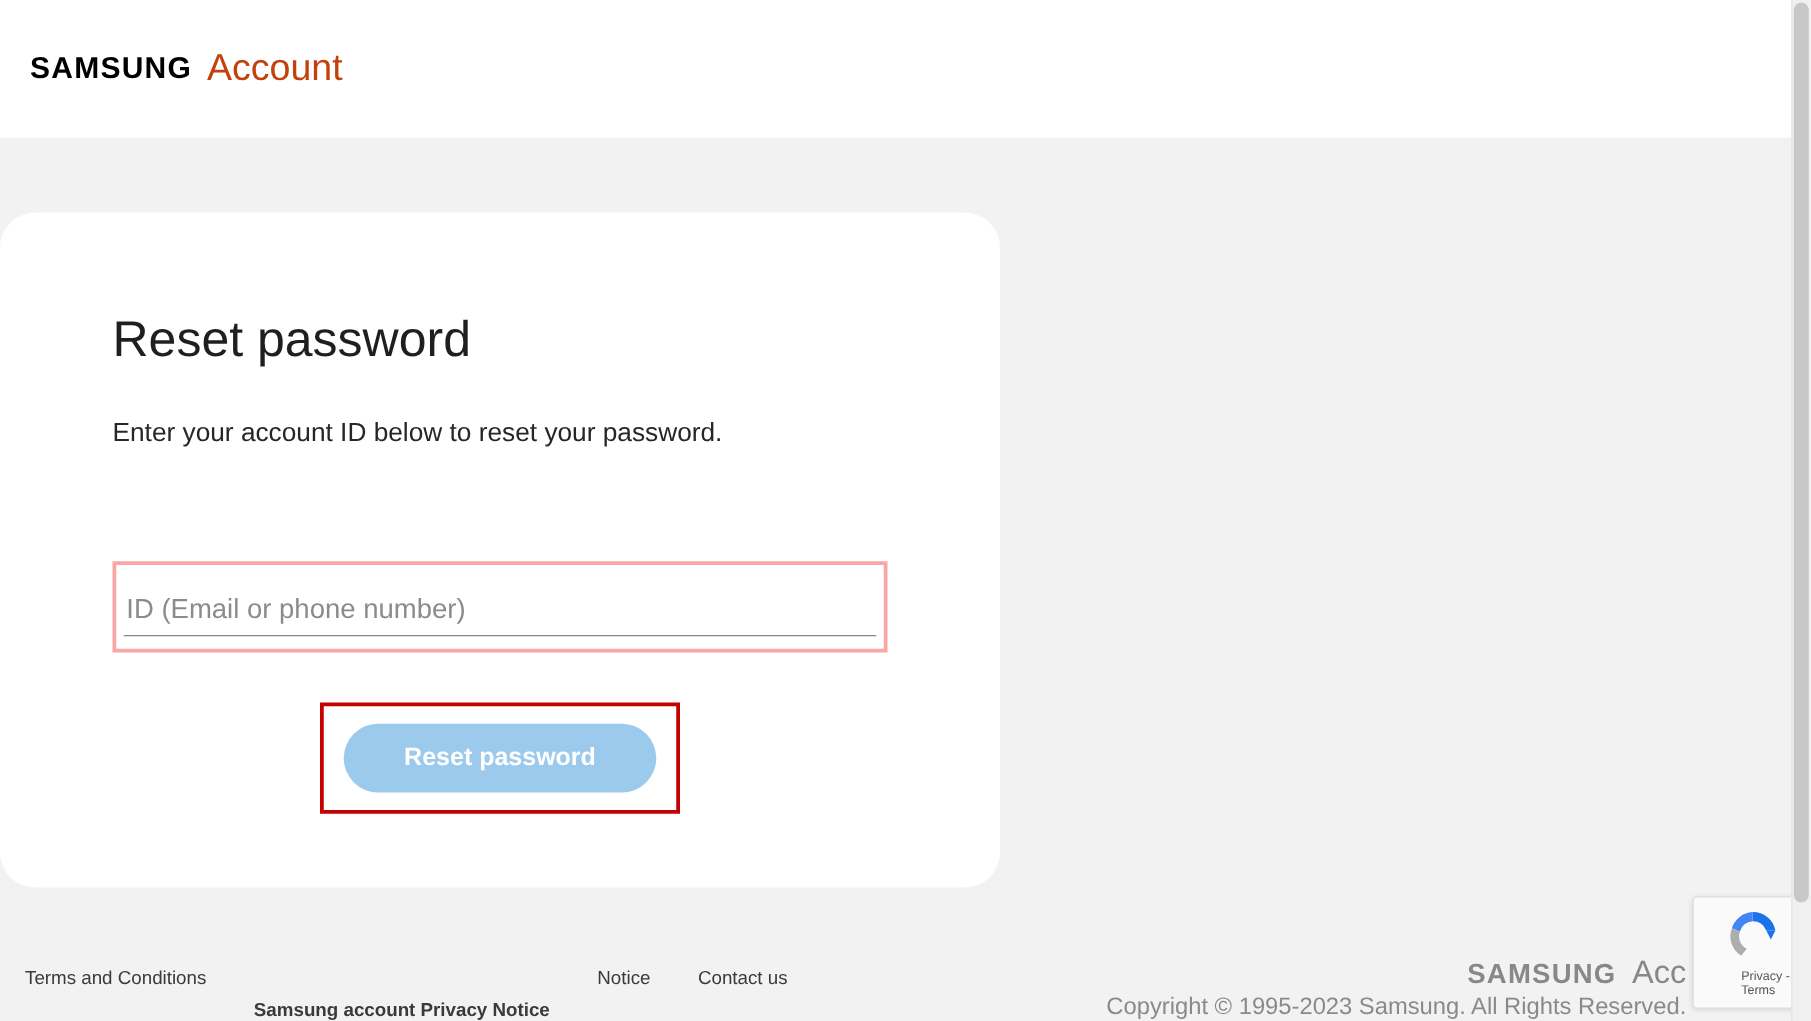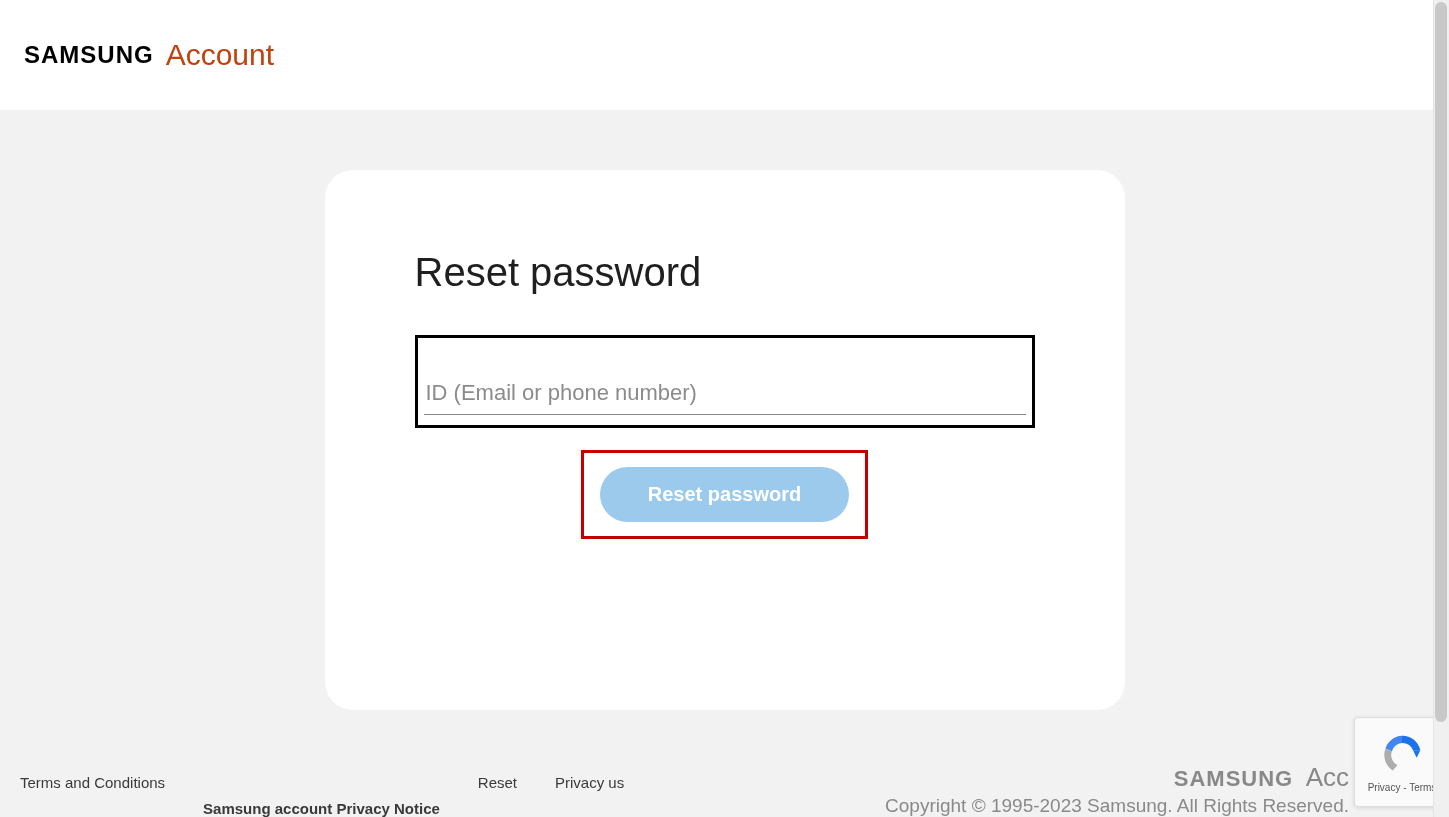--- a/index.html
+++ b/index.html
@@ -32,21 +32,20 @@
     font-family: Arial, sans-serif;
   }
   .account-word {
     font-size: 30px;
     font-weight: 400;
     color: #c2410c;
   }
   .main {
     width: 100%;
     display: flex;
-    justify-content: center;
     padding-top: 60px;
   }
   .card {
     background: #ffffff;
     border-radius: 28px;
     width: 800px;
     height: 540px;
     padding: 80px 90px 60px 90px;
   }
   .title {
@@ -54,23 +53,23 @@
     font-weight: 400;
     color: #1f1f1f;
     margin-bottom: 40px;
   }
   .subtitle {
     font-size: 21px;
     color: #262626;
     margin-bottom: 90px;
   }
   .input-wrap {
-    border: 3px solid #000000;
-    padding: 36px 6px 10px 6px;
-    margin-bottom: 22px;
+    border: 3px solid #fca5a5;
+    padding: 16px 6px 10px 6px;
+    margin-bottom: 40px;
   }
   .id-input {
     width: 100%;
     border: none;
     border-bottom: 1px solid #888;
     font-size: 22px;
     padding: 6px 2px 8px 2px;
     outline: none;
     color: #333;
     background: transparent;
@@ -155,21 +154,21 @@
     gap: 6px;
   }
   .recaptcha-icon {
     width: 44px;
     height: 44px;
   }
   .recaptcha-text {
     font-size: 10px;
     color: #555;
   }
-  .recaptcha-text a { color: #555; text-decoration: none; }
+  .recaptcha-text a { color: #555; text-decoration: none; padding-left: 38px; }
   .scrollbar {
     position: absolute;
     right: 0;
     top: 0;
     width: 16px;
     height: 100%;
     background: #f0f0f0;
     border-left: 1px solid #e3e3e3;
   }
   .scrollbar-thumb {
@@ -188,39 +187,40 @@
 <div class="header">
   <div class="logo-wrap">
     <span class="samsung-word">SAMSUNG</span>
     <span class="account-word">Account</span>
   </div>
 </div>
 
 <div class="main">
   <div class="card">
     <h1 class="title">Reset password</h1>
+    <p class="subtitle">Enter your account ID below to reset your password.</p>
 
     <div class="input-wrap">
       <input type="text" class="id-input" placeholder="ID (Email or phone number)" style="">
     </div>
 
     <div class="btn-wrap">
       <div class="btn-box">
         <button class="reset-btn">Reset password</button>
       </div>
     </div>
   </div>
 </div>
 
 <div class="footer">
   <div class="footer-links">
     <span>Terms and Conditions</span>
     <span class="bold">Samsung account Privacy Notice</span>
-    <span>Reset</span>
-    <span>Privacy us</span>
+    <span>Notice</span>
+    <span>Contact us</span>
   </div>
 </div>
 
 <div class="footer-brand">
   <span class="brand-logo">SAMSUNG</span>
   <span class="brand-account">Acc</span>
 </div>
 <div class="copyright">Copyright © 1995-2023 Samsung. All Rights Reserved.</div>
 
 <div class="recaptcha">

